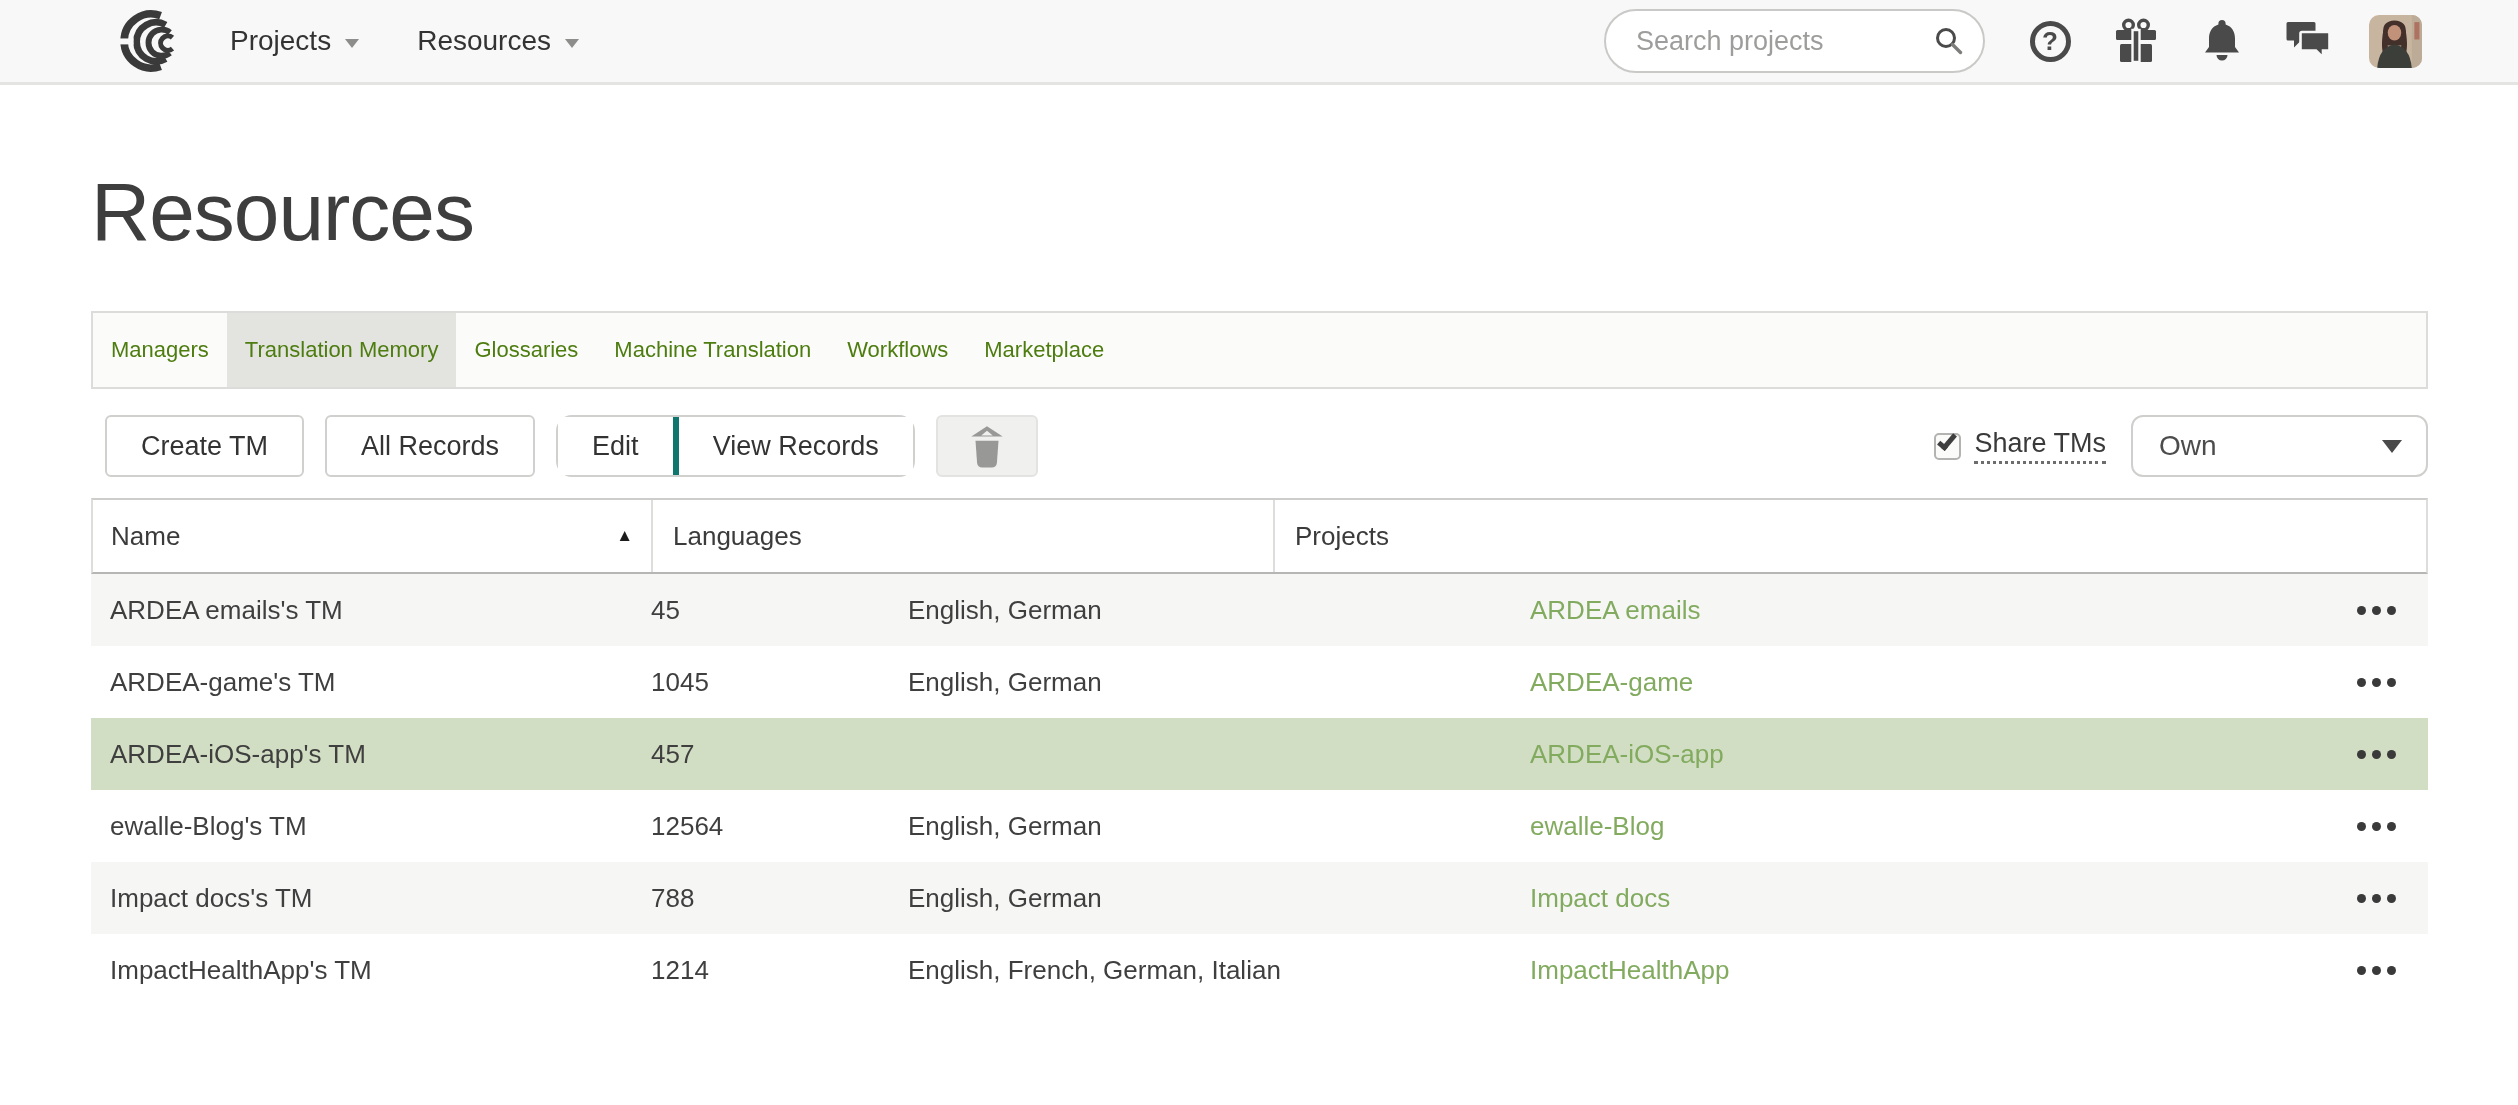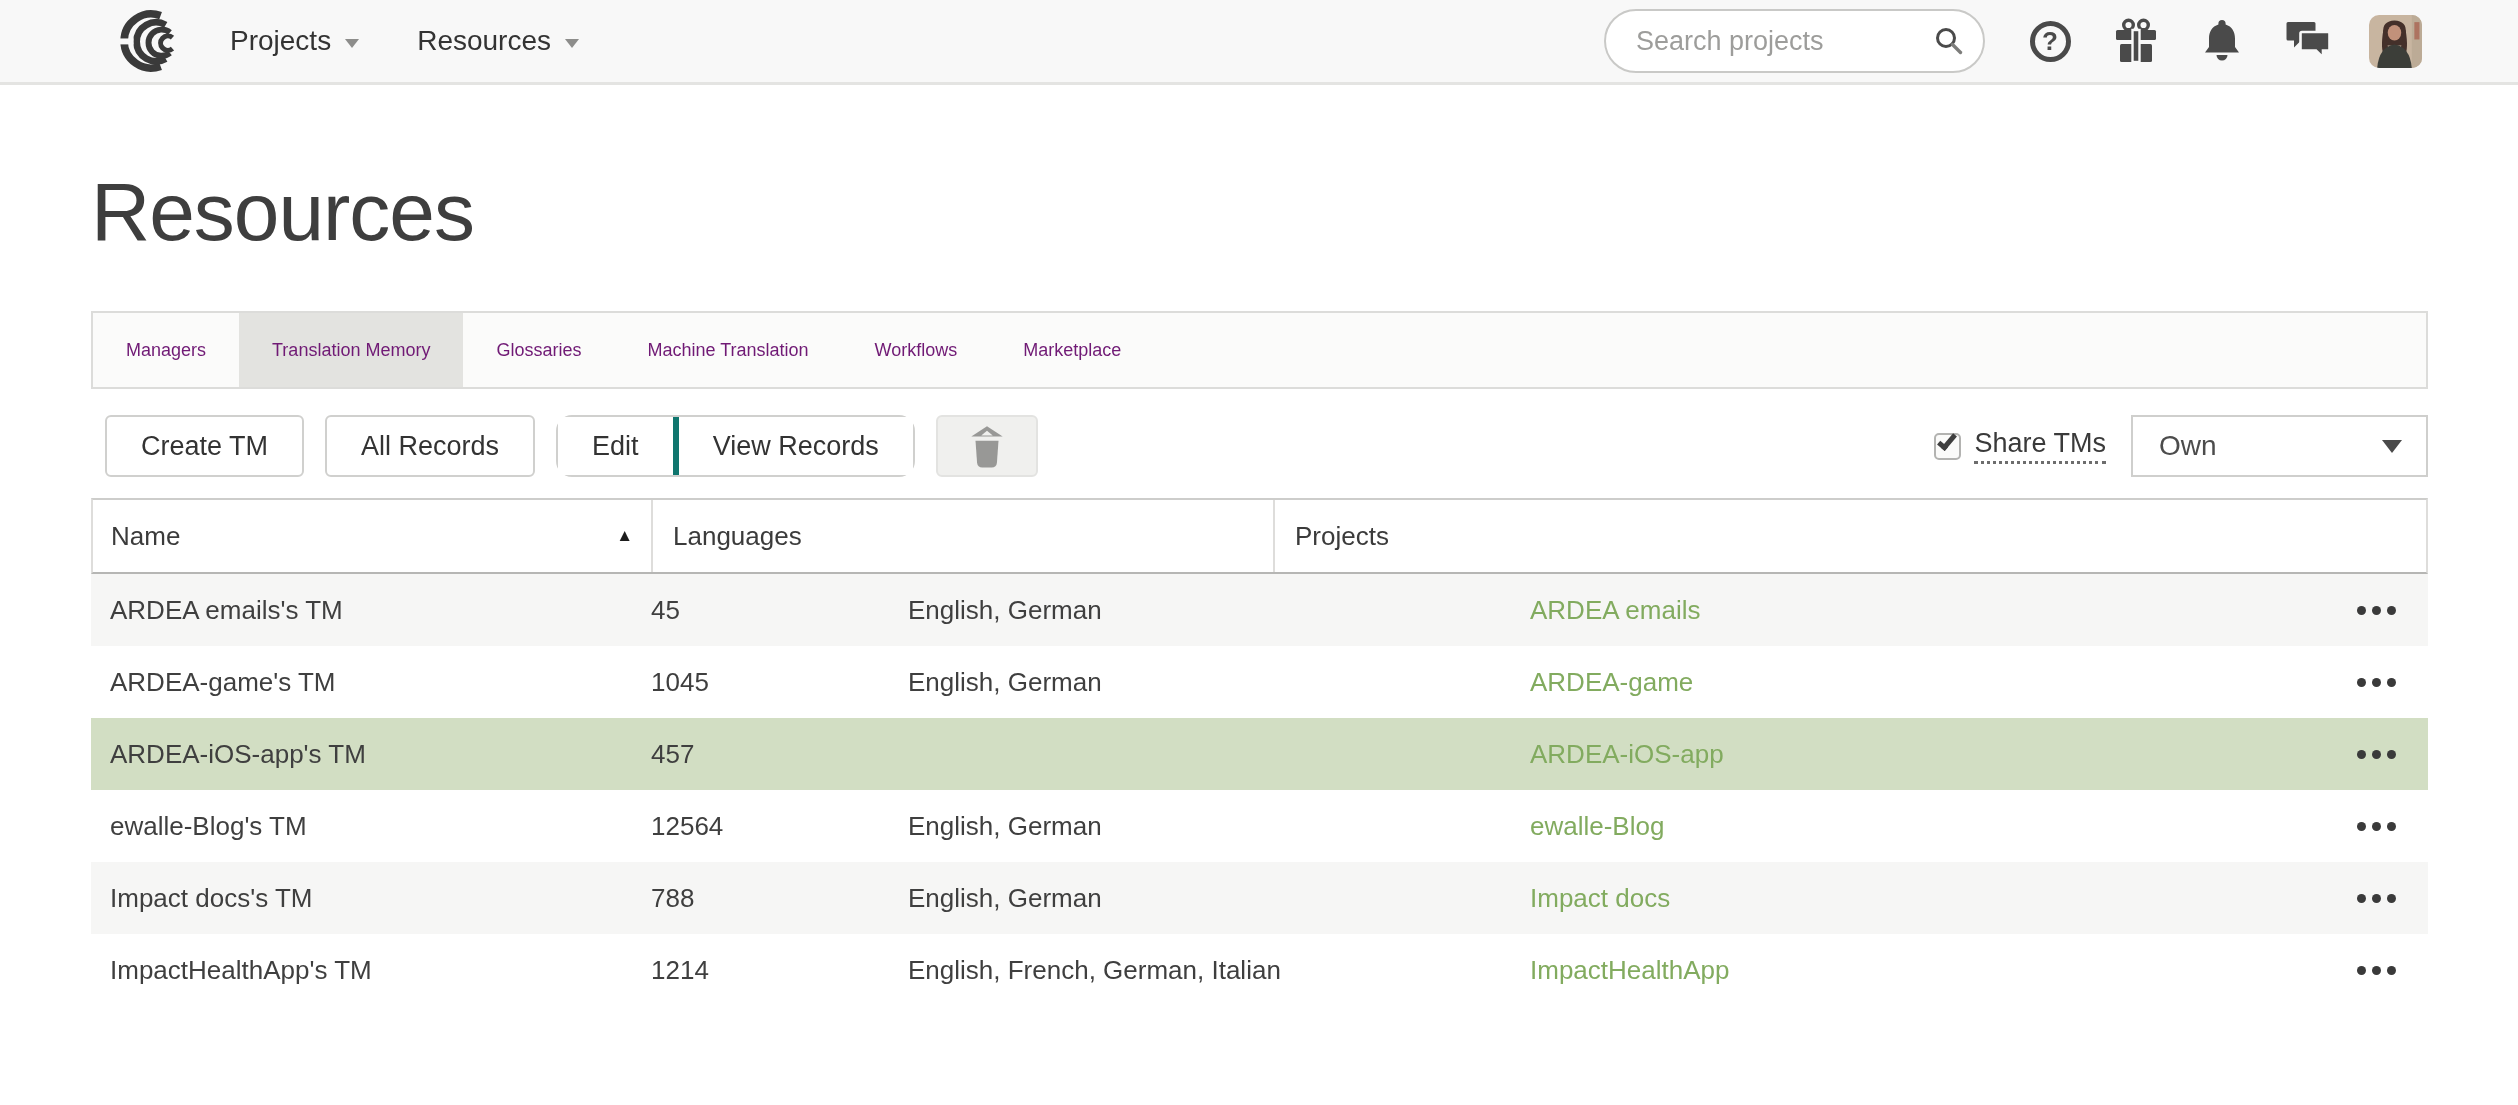--- a/index.html
+++ b/index.html
@@ -68,22 +68,22 @@
   .tabs {
     margin-top: 58px;
     height: 78px;
     border: 2px solid #dcdcda;
     display: flex;
     align-items: stretch;
     background: #fbfbfa;
   }
   .tab {
     display: flex; align-items: center;
-    padding: 0 33px;
-    font-size: 18px; color: #701a75;
+    padding: 0 18px;
+    font-size: 22px; color: #4d7c0f;
     cursor: pointer; white-space: nowrap;
   }
   .tab.active { background: var(--active-tab-bg, #e3e3e0); }
 
   
   .toolbar { margin-top: 26px; height: 62px; display: flex; align-items: center; }
   .btn {
     height: 62px;
     background: #fff;
     border: 2px solid #d0d0ce;
@@ -124,21 +124,21 @@
   .share-label {
     margin-left: 13px;
     font-size: 27px; color: #3a3a3a;
     border-bottom: 3px dotted #6d6d6d;
     padding-bottom: 2px;
     cursor: pointer; white-space: nowrap;
   }
   .select {
     margin-left: 25px;
     width: 297px; height: 62px;
-    border: 2px solid #cfcfcd; border-radius: 0;
+    border: 2px solid #cfcfcd; border-radius: 12px;
     background: #fff;
     display: flex; align-items: center;
     padding: 0 24px 0 26px;
     font-size: 28px; color: #4c4c4c;
     cursor: pointer;
   }
   .select .select-arrow {
     margin-left: auto;
     width: 0; height: 0;
     border-left: 10px solid transparent; border-right: 10px solid transparent;

